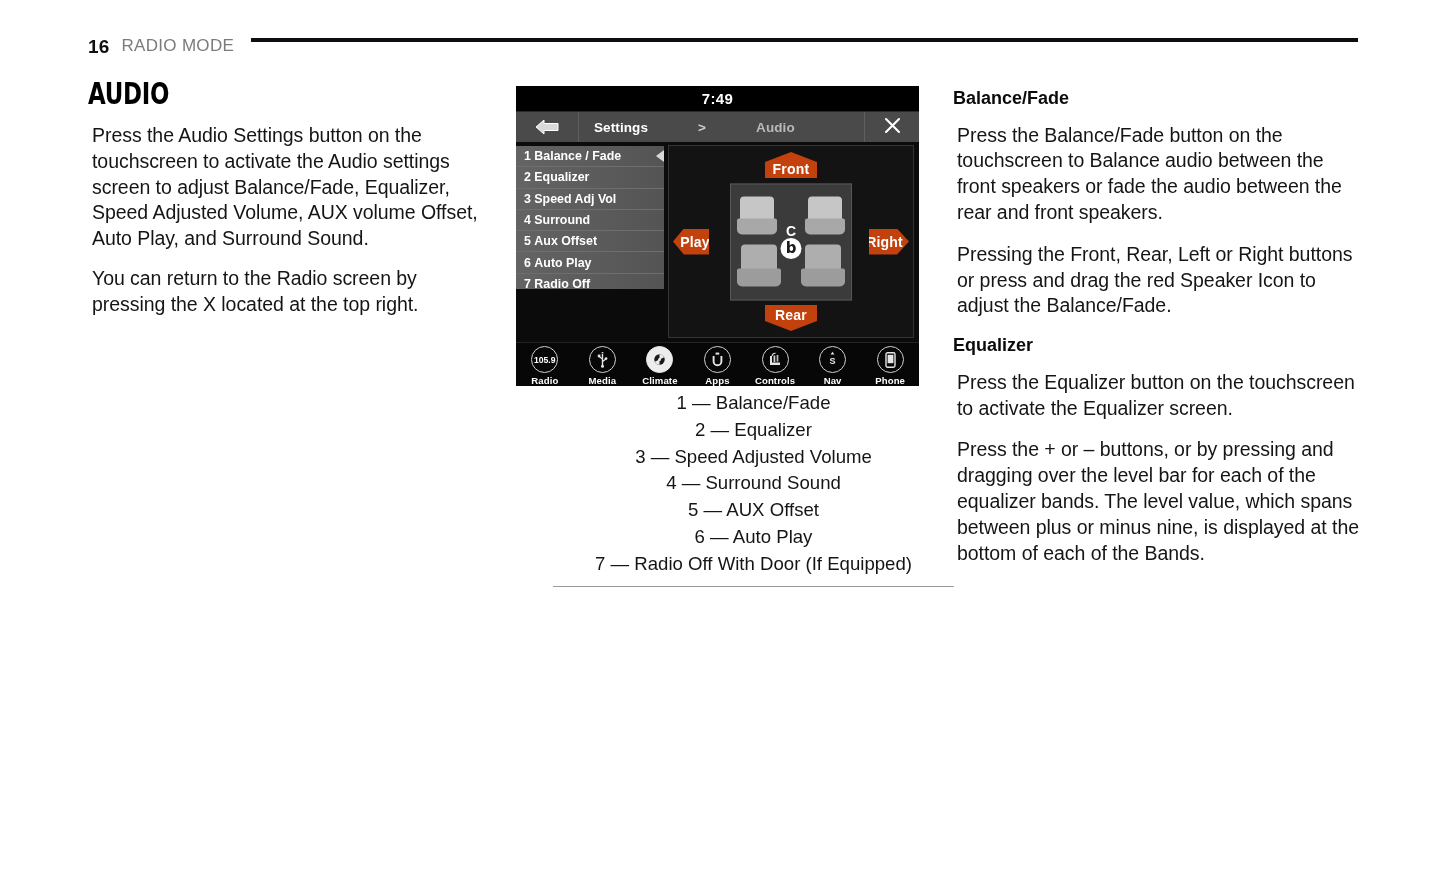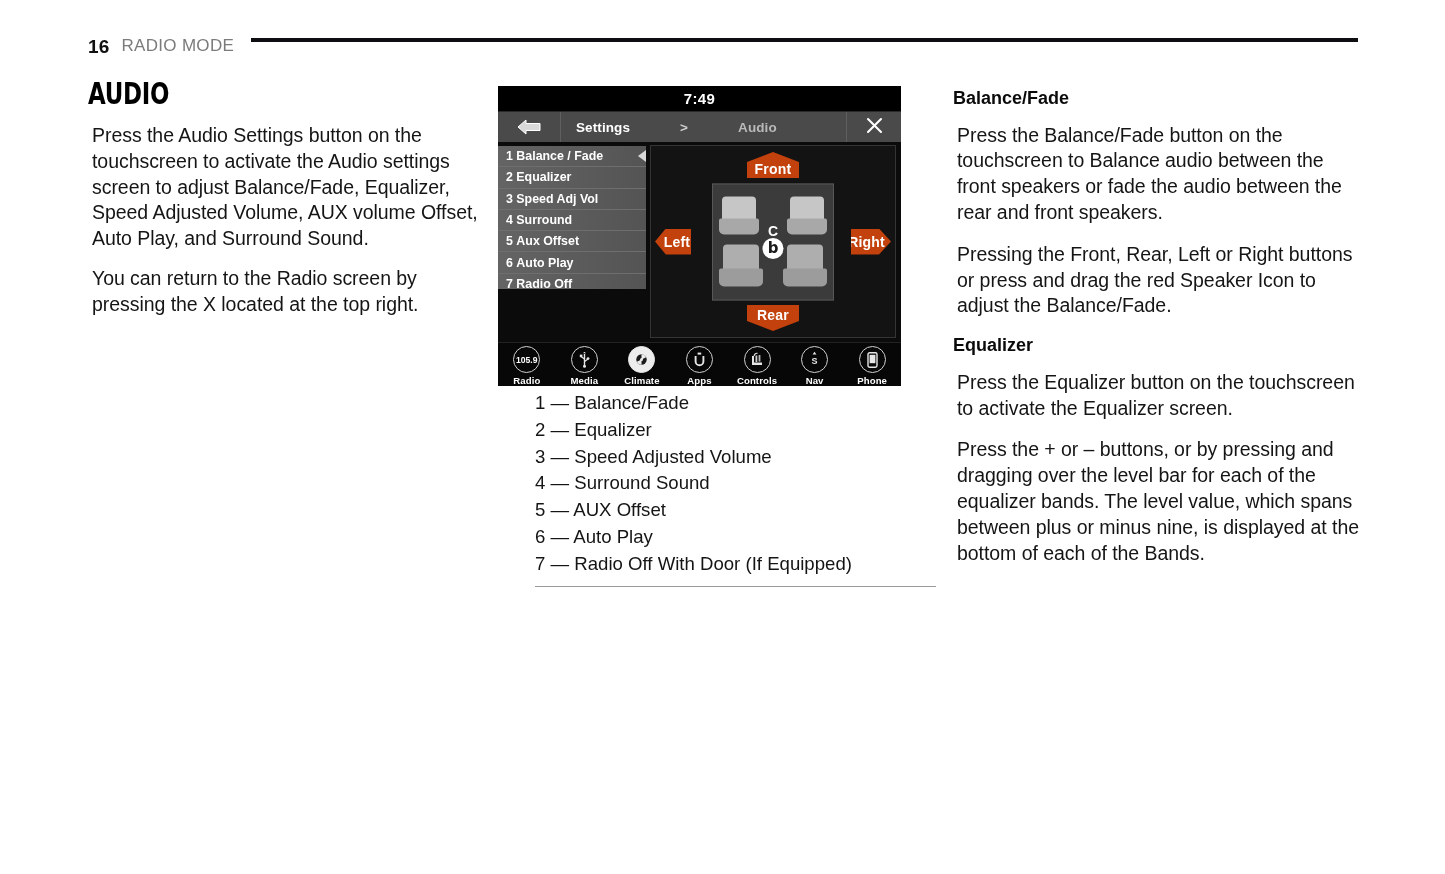--- a/index.html
+++ b/index.html
@@ -48,23 +48,24 @@
 
   
   .col-left {
     position: absolute;
     left: 88px;
     top: 78px;
     width: 400px;
   }
   .col-mid {
     position: absolute;
-    left: 498px;
+    left: 516px;
     top: 86px;
     width: 403px;
+    text-align: center;
   }
   .col-right {
     position: absolute;
     left: 953px;
     top: 80px;
     width: 406px;
   }
 
   h1.audio-title {
     font-family: "DejaVu Sans Condensed", "Liberation Sans Narrow", "Liberation Sans", sans-serif;
@@ -428,21 +429,21 @@
             <div class="seat cushion" style="left:70px; top:84px; width:44px; height:18px; background:#9c9c9c;"></div>
 
             <span class="crosshair-c">C</span>
             <div class="speaker-icon">
               <span class="b-glyph">b</span>
             </div>
           </div>
 
           <div class="dirbtn dir-front">Front</div>
           <div class="dirbtn dir-rear">Rear</div>
-          <div class="dirbtn dir-left">Left</div>
+          <div class="dirbtn dir-left">Play</div>
           <div class="dirbtn dir-right">Right</div>
         </div>
       </div>
 
     </div>
 
     <div class="ts-nav">
 
       <div class="nav-item">
         <div class="nav-circle">

